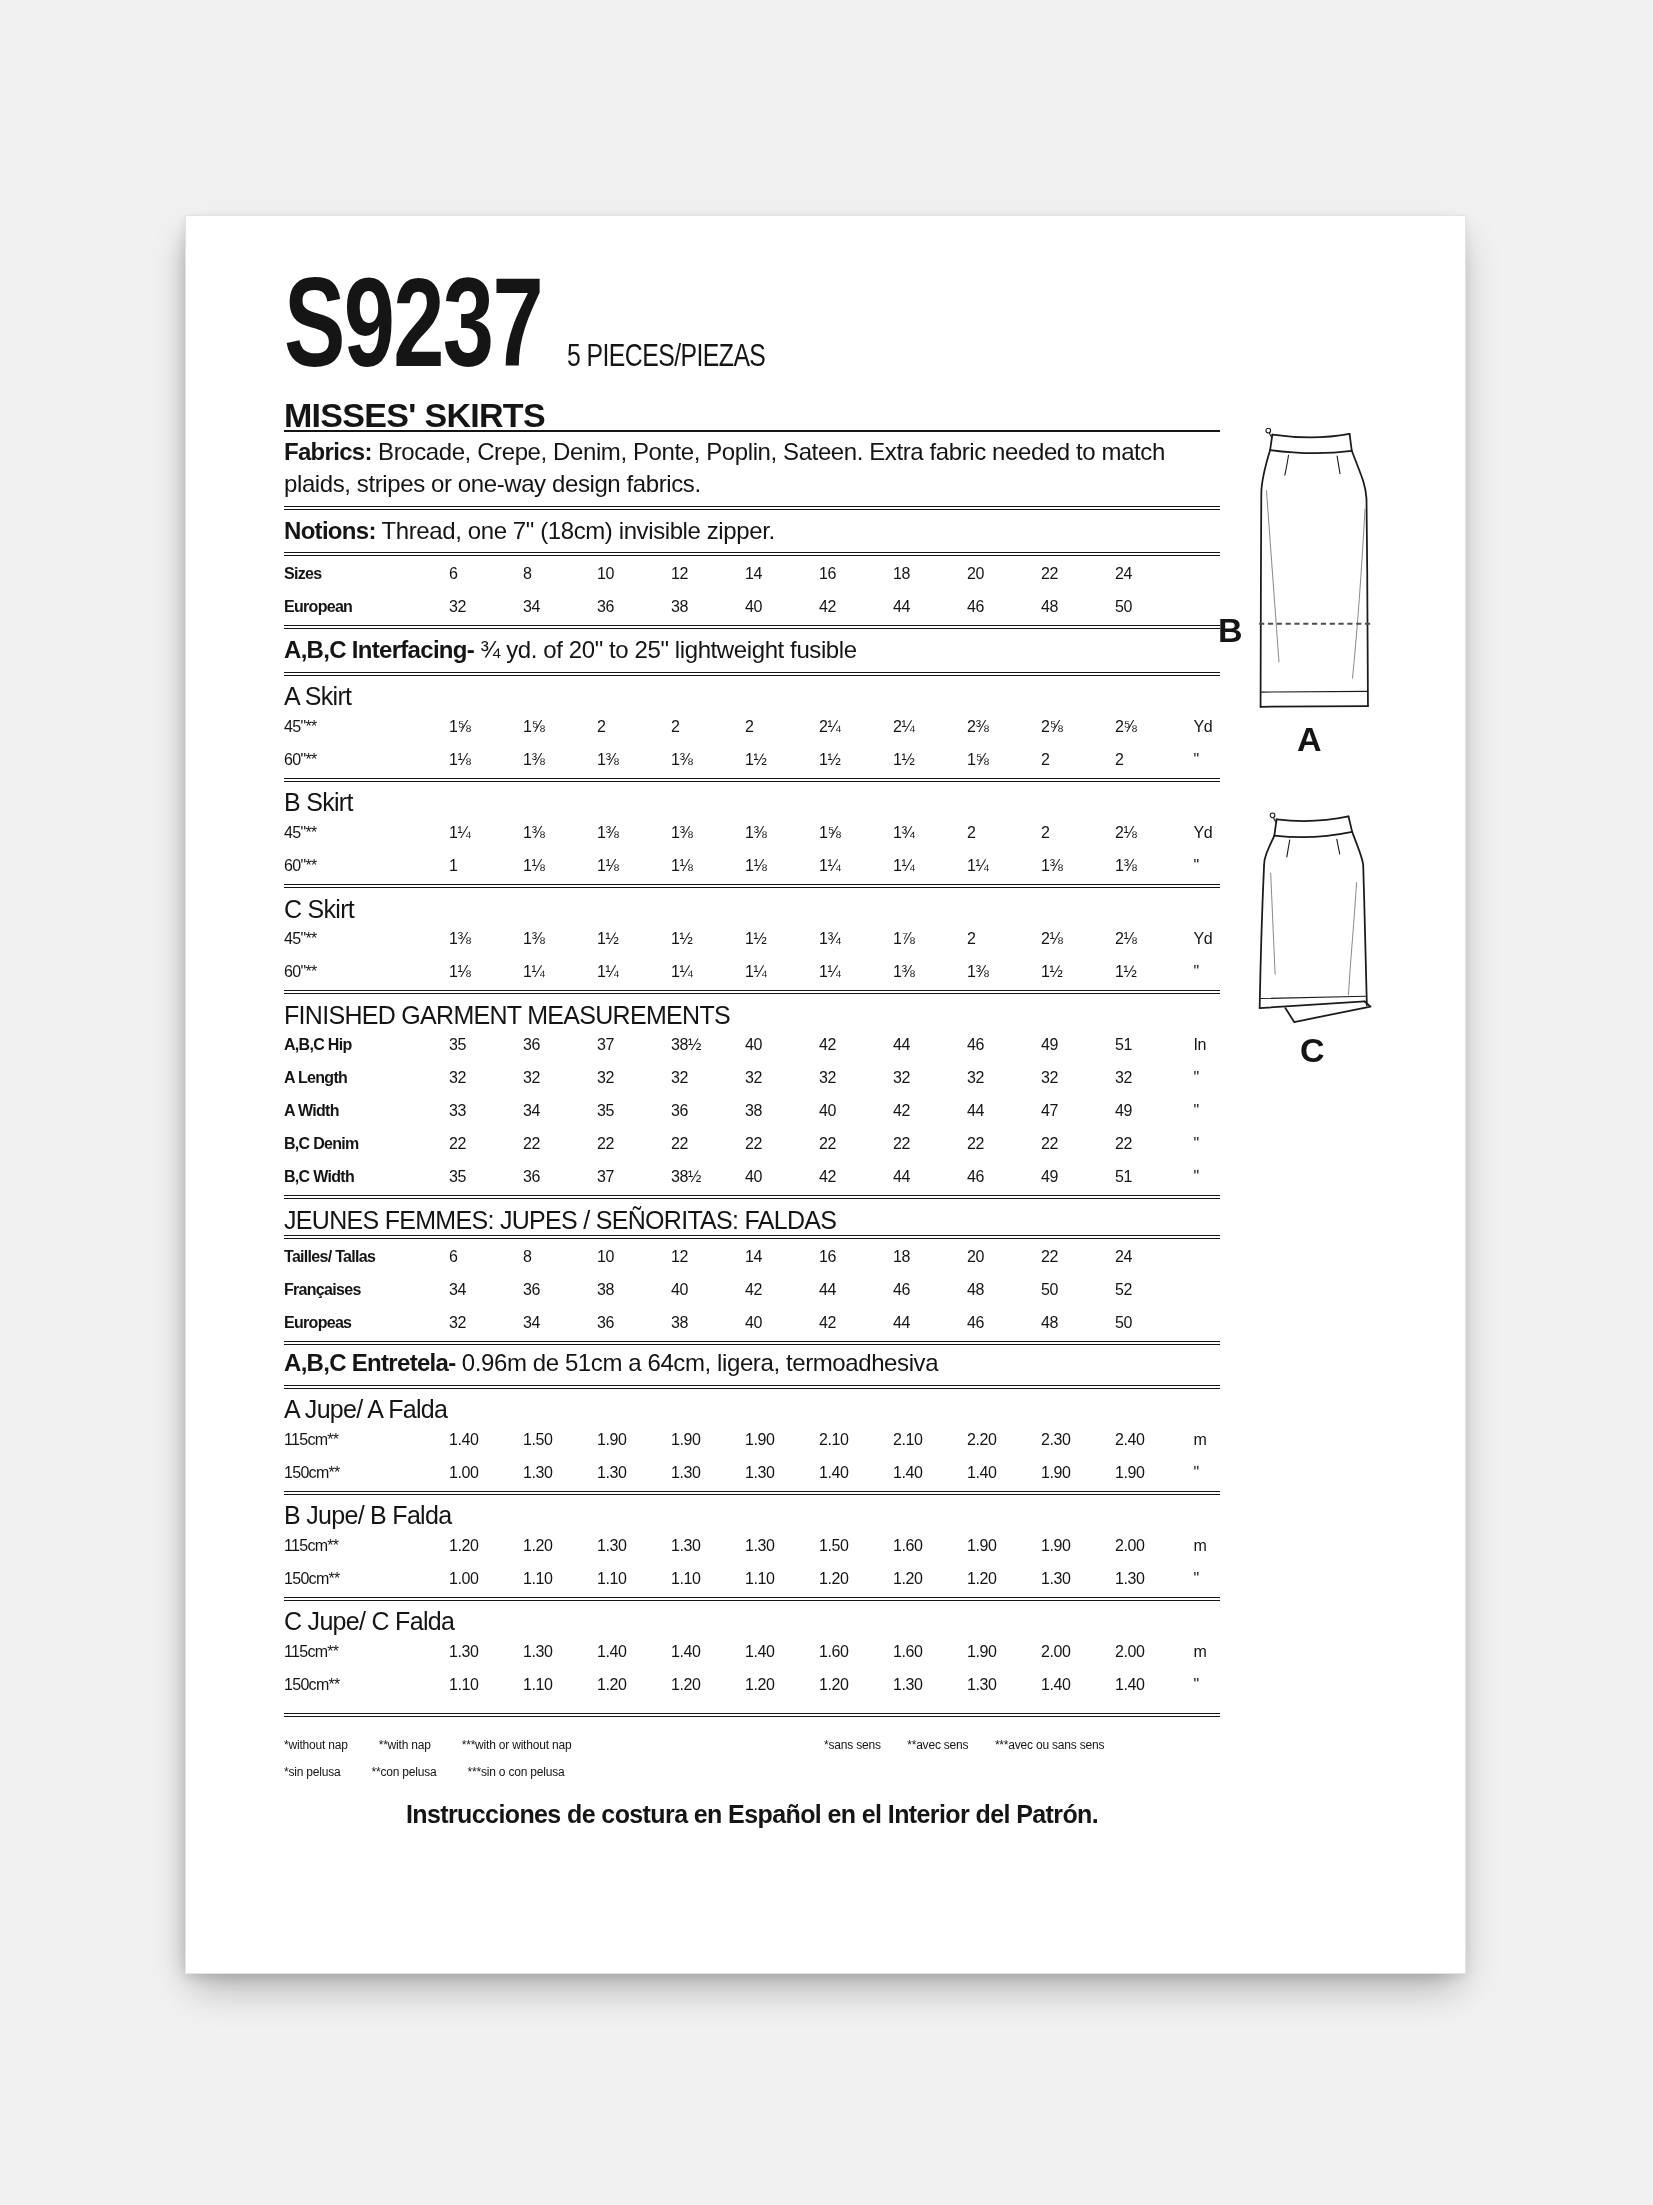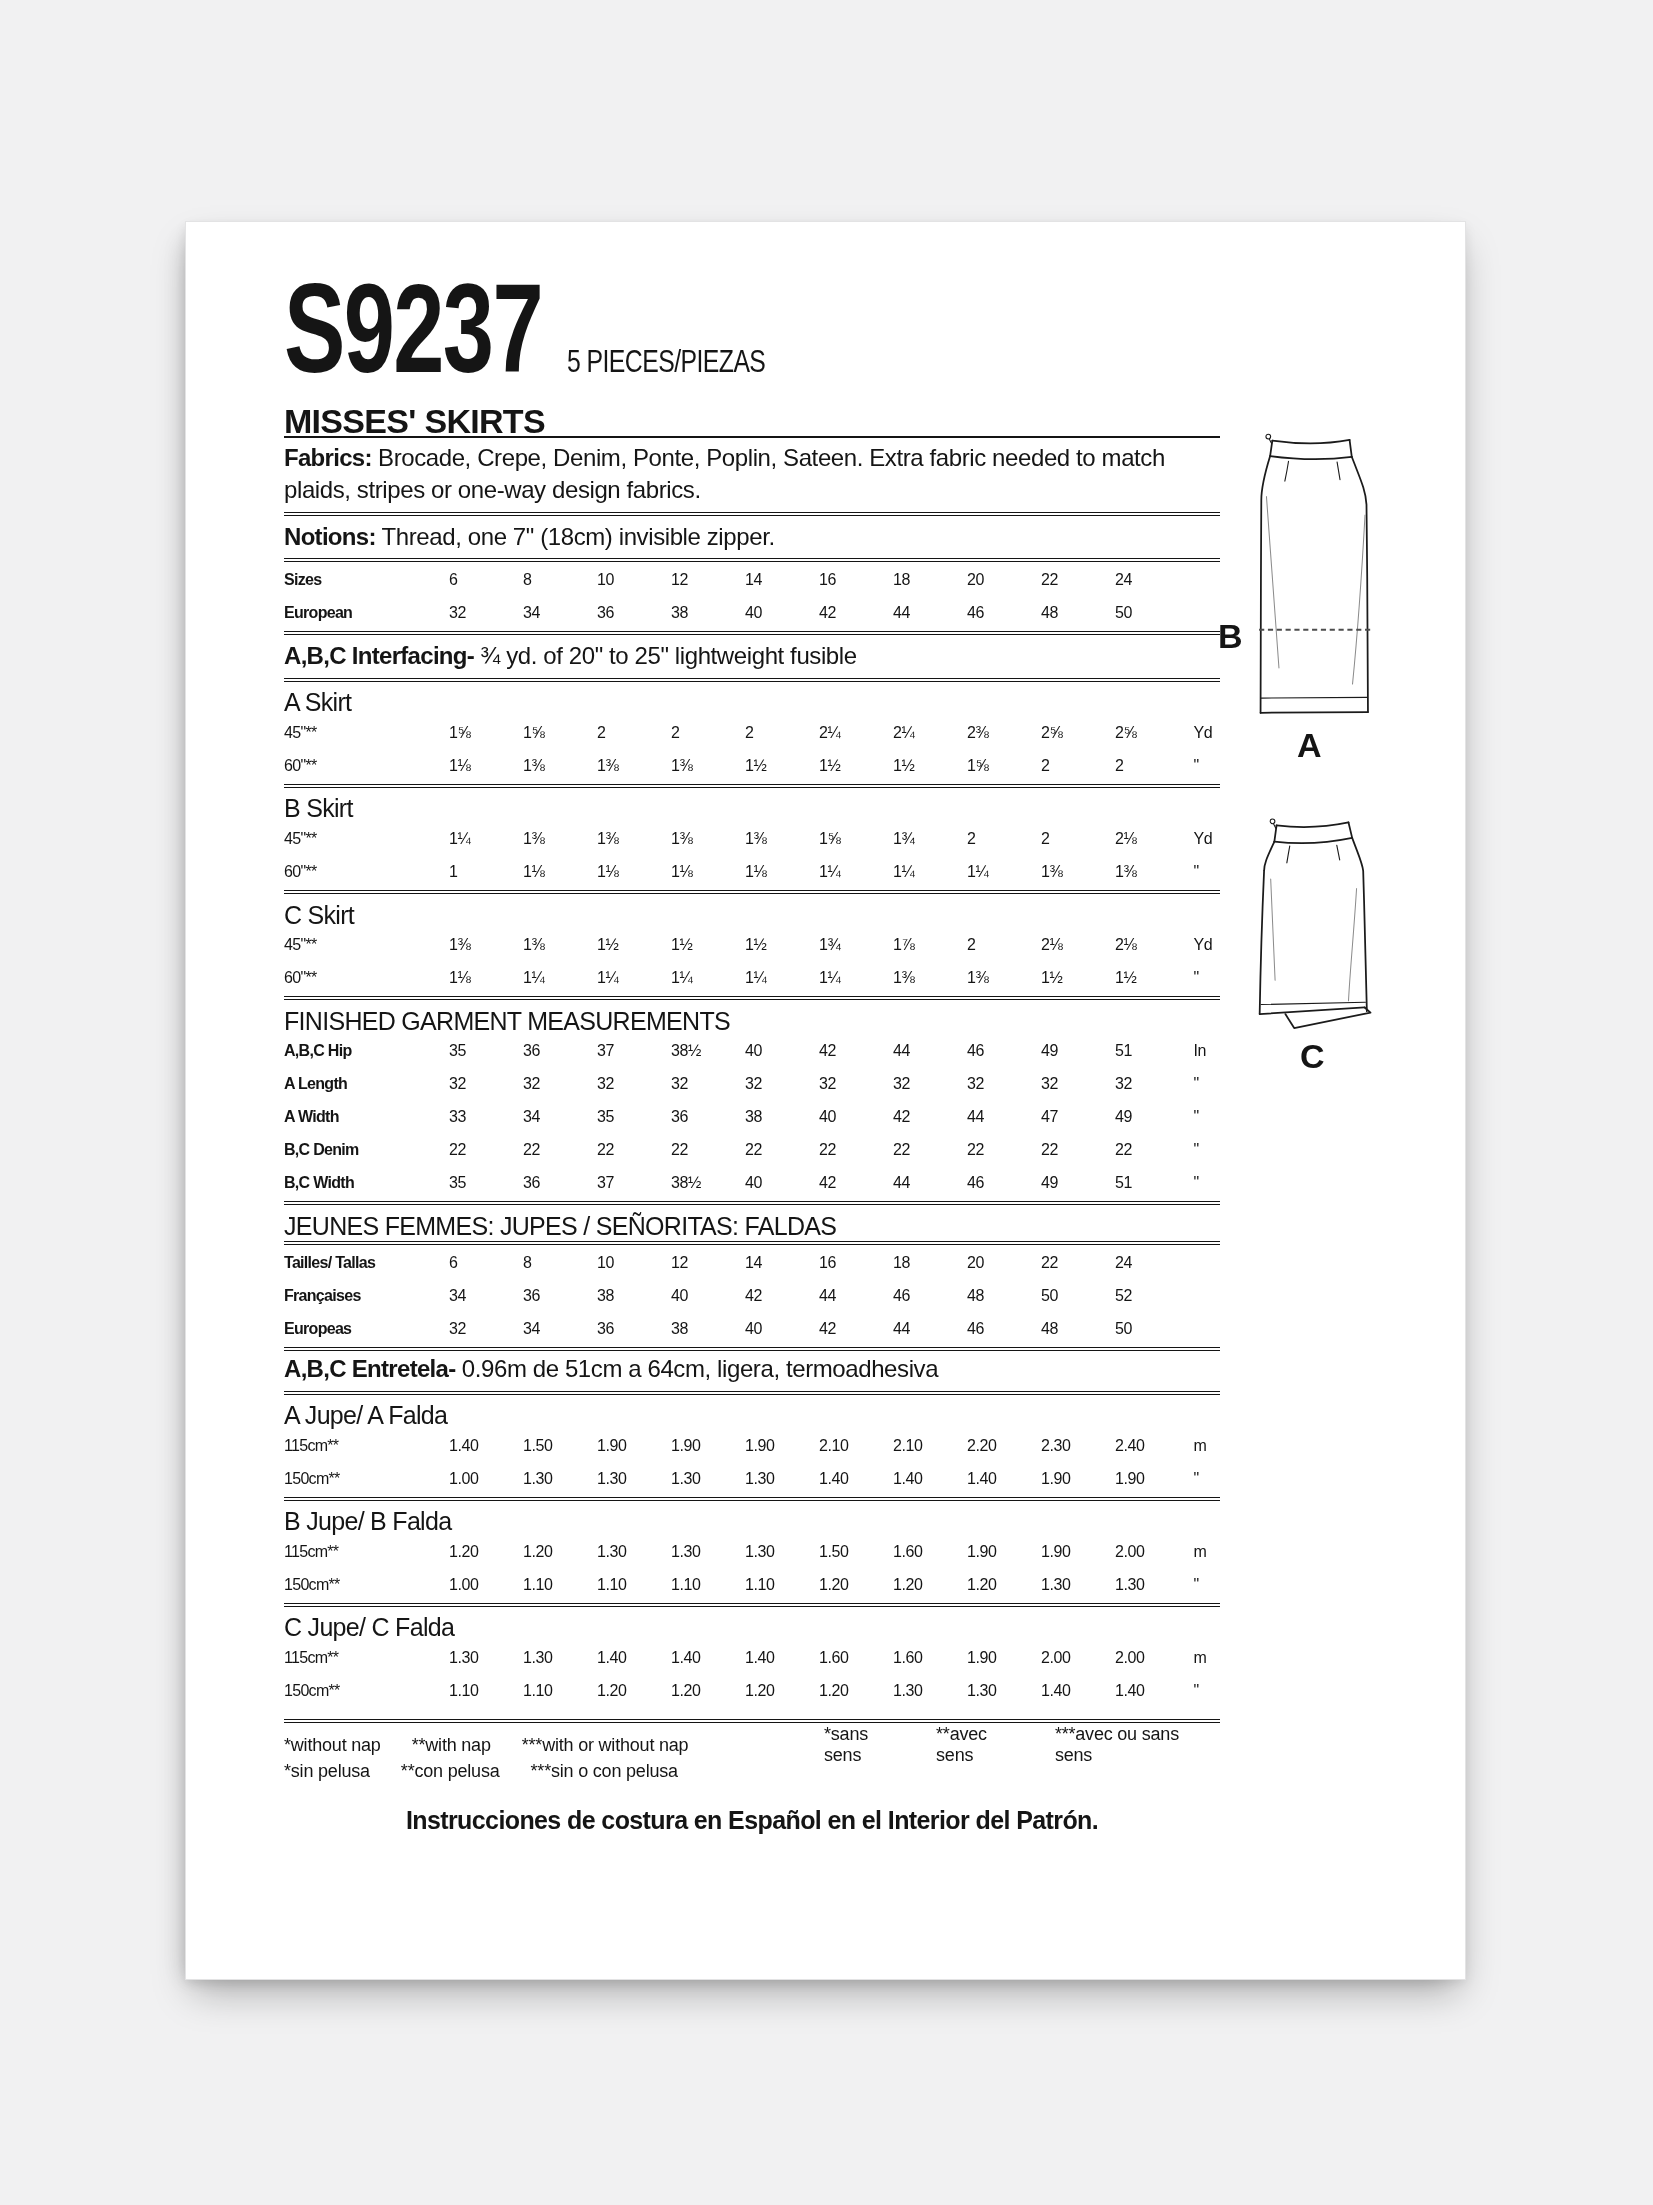--- a/index.html
+++ b/index.html
@@ -5,21 +5,21 @@
   html,body{margin:0;padding:0;}
   .page{
     position:relative;
     width:1654px;height:2205px;
     background:#f1f1f2;
     font-family:"Liberation Sans","DejaVu Sans",sans-serif;
     color:#151515;
     overflow:hidden;
   }
   .card{
-    position:absolute;left:185px;top:221px;width:1281px;height:1759px;
+    position:absolute;left:185px;top:215px;width:1281px;height:1759px;
     background:#ffffff;
     border:0.7px solid #e3e3e4;box-sizing:border-box;
     box-shadow:0 19px 37px -7.4px rgba(0,0,0,.28),0 4.4px 10.3px rgba(0,0,0,.08),-10.3px 7.4px 22px -10.3px rgba(0,0,0,.12);
   }
   .content{position:absolute;left:98px;top:0;width:936px;}
 
   
   .titlebar{margin-top:44px;height:129px;display:flex;align-items:baseline;}
   .brand-box{width:273px;flex:none;}
   .brand{display:inline-block;font-weight:700;font-size:126px;line-height:1;letter-spacing:-2.2px;transform:scaleX(.73);transform-origin:0 100%;white-space:nowrap;}
@@ -36,21 +36,21 @@
 
   .sec-head{padding-top:5.1px;height:28px;font-size:25px;font-weight:400;letter-spacing:-0.7px;}
 
   .tbl{width:100%;}
   .trow{display:flex;align-items:center;height:33px;font-size:16px;letter-spacing:-0.4px;white-space:nowrap;}
   .rlabel{flex:none;width:165px;letter-spacing:-0.7px;overflow:visible;}
   .rlabel.b{font-weight:700;}
   .cell{flex:none;width:74px;text-align:left;}
   .unit{flex:none;width:41px;padding-left:4.4px;text-align:left;}
 
-  .fnrow{position:relative;font-size:18px;letter-spacing:-0.2px;height:26.5px;display:flex;align-items:center;}
+  .fnrow{position:relative;font-size:12px;letter-spacing:-0.2px;height:26.5px;display:flex;align-items:flex-end;}
   .fn-left{display:flex;gap:31px;}
   .fn-right{position:absolute;left:540px;display:flex;gap:26.5px;}
   .footnotes{margin-top:8.8px;}
 
   .bottom-note{margin-top:20.6px;text-align:center;font-size:25px;font-weight:700;letter-spacing:-0.6px;}
 
   
   .illu{position:absolute;}
   .view-label{position:absolute;font-size:34px;font-weight:700;line-height:1;}
   svg{display:block;overflow:visible;}

